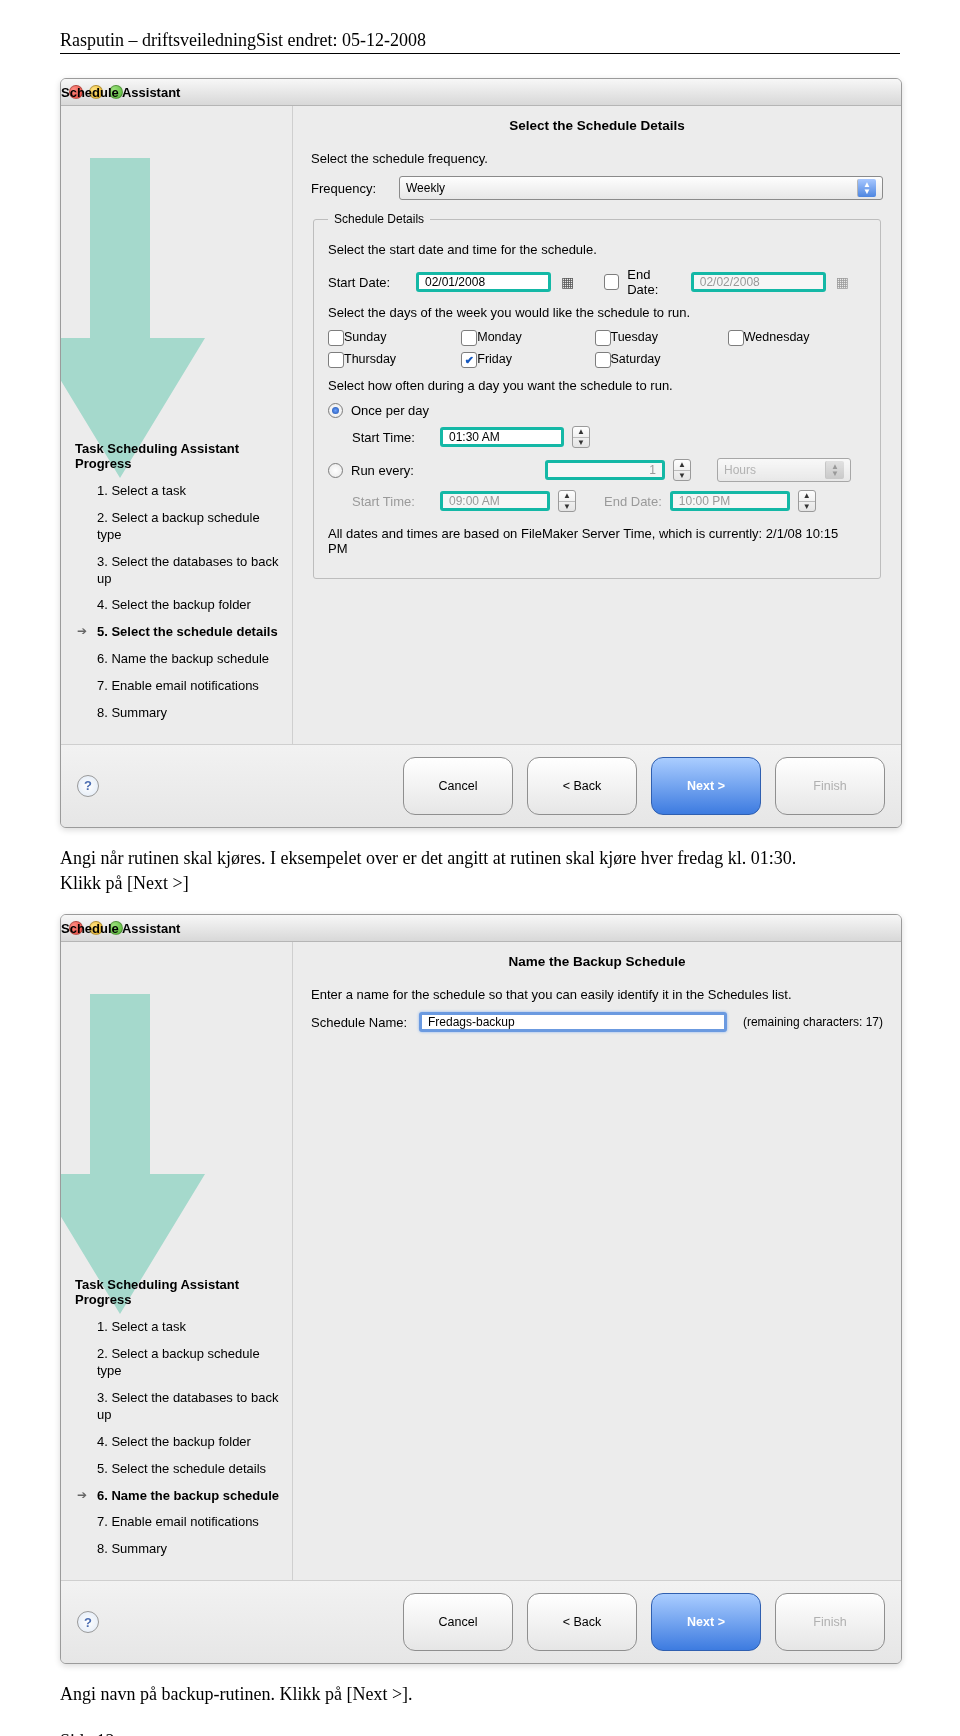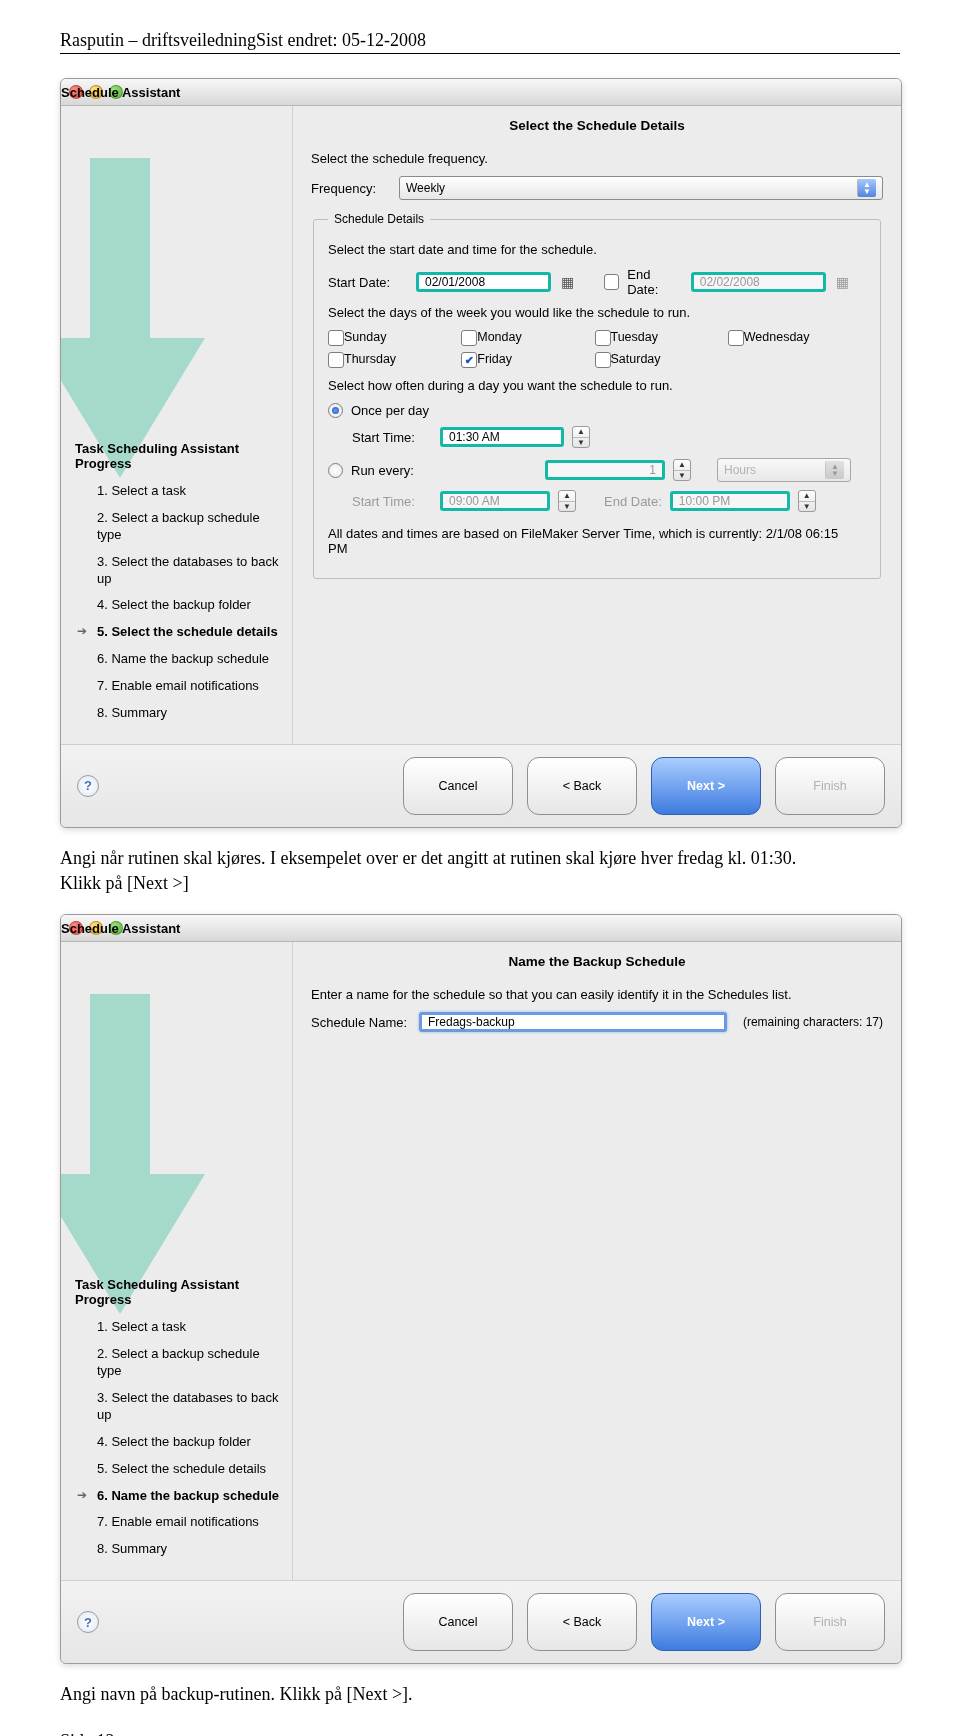--- a/index.html
+++ b/index.html
@@ -374,21 +374,21 @@
               </span>
             <span style="width:12px"></span>
             <span>End Date:</span>
             <span class="input disabled" style="width:120px">10:00 PM</span>
             <span class="stepper">
                 <span>▲</span>
                 <span>▼</span>
               </span>
           </div>
 
-          <div class="instr" style="margin-top:14px">All dates and times are based on FileMaker Server Time, which is currently: 2/1/08 06:15 PM</div>
+          <div class="instr" style="margin-top:14px">All dates and times are based on FileMaker Server Time, which is currently: 2/1/08 10:15 PM</div>
         </fieldset>
       </div>
     </div>
     <div class="footer">
       <div class="help">?</div>
       <div class="btns">
         <div class="btn">Cancel</div>
         <div class="btn">&lt; Back</div>
         <div class="btn primary">Next &gt;</div>
         <div class="btn disabled">Finish</div>

